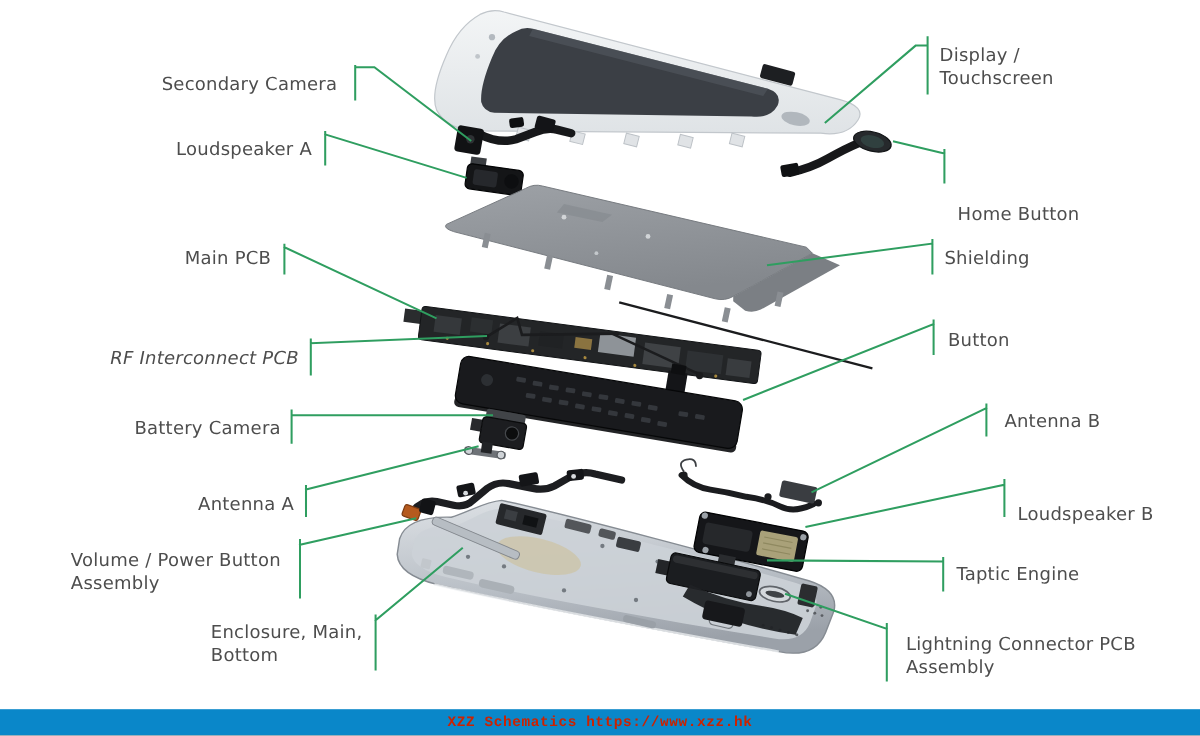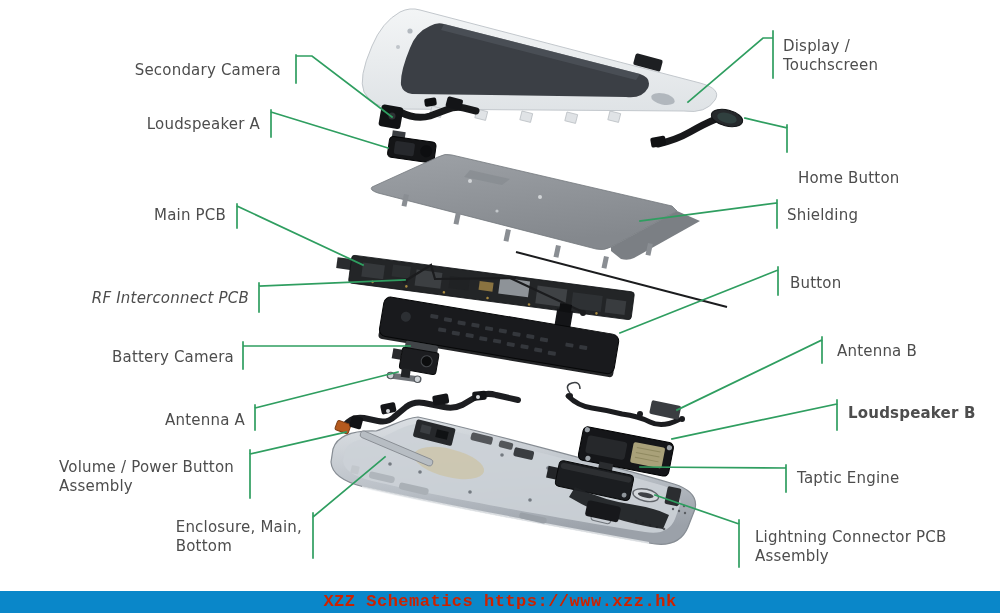--- a/index.html
+++ b/index.html
@@ -19,21 +19,21 @@
     position:absolute;color:var(--label-text);font-size:15px;line-height:19px;
     white-space:pre-line;letter-spacing:.2px;
   }
   .label.left{text-align:left;}
   .label.right{text-align:left;}
   #footer{
     position:absolute;left:0;bottom:0;width:100%;height:22px;
     background:var(--footer-bg);
     color:var(--footer-text);
     font-family:"Liberation Mono","DejaVu Sans Mono",monospace;
-    font-weight:bold;font-size:17px;line-height:22px;text-align:center;
+    font-weight:bold;font-size:12px;line-height:22px;text-align:center;
     letter-spacing:.5px;
   }
 </style>
 </head>
 <body>
 
 <div id="stage">
 
   <svg id="artwork" width="1000" height="613" viewBox="0 0 1000 613">
     <defs>
@@ -308,21 +308,21 @@
 Assembly</div>
   <div class="label left" style="top:518px; right:698px;">Enclosure, Main,
 Bottom</div>
 
   <div class="label right" style="top:37px;  left:783px;">Display /
 Touchscreen</div>
   <div class="label right" style="top:129px; left:798px;margin-top:40px;">Home Button</div>
   <div class="label right" style="top:206px; left:787px;">Shielding</div>
   <div class="label right" style="top:274px; left:790px;">Button</div>
   <div class="label right" style="top:342px; left:837px;">Antenna B</div>
-  <div class="label right" style="top:404px; left:848px;font-weight:bold;">Loudspeaker B</div>
+  <div class="label right" style="top:419px; left:848px;">Loudspeaker B</div>
   <div class="label right" style="top:469px; left:797px;">Taptic Engine</div>
   <div class="label right" style="top:528px; left:755px;">Lightning Connector PCB
 Assembly</div>
 
   <div id="footer">
     <span>XZZ Schematics https://www.xzz.hk</span>
   </div>
 
 </div>
 

